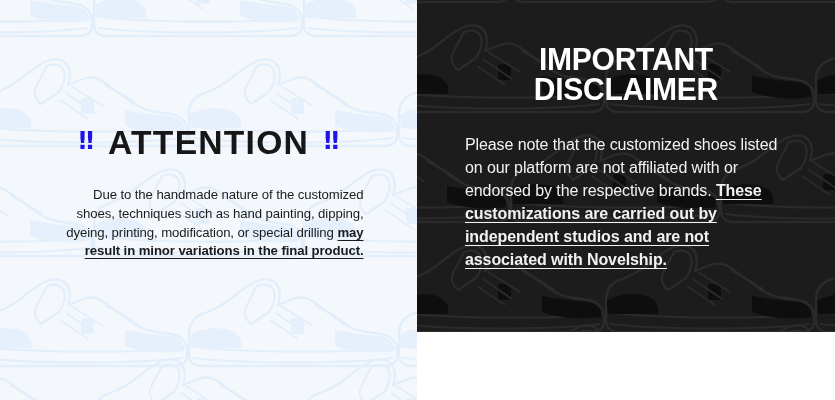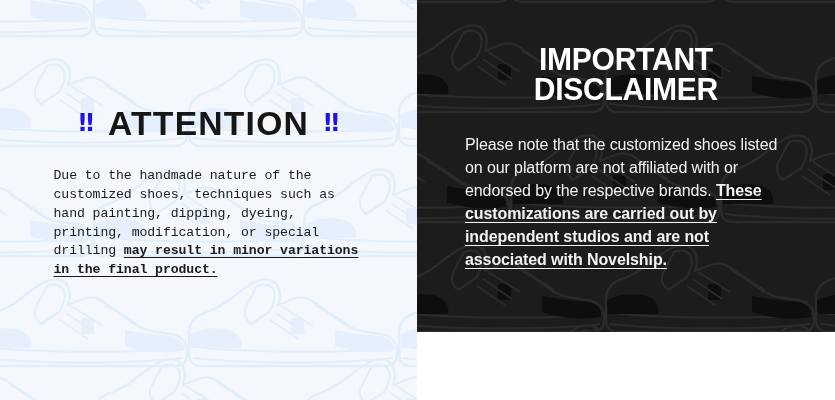--- a/index.html
+++ b/index.html
@@ -86,22 +86,22 @@
     font-size: 24px;
     line-height: 1;
     color: #1e14e8;
     letter-spacing: -1px;
     position: relative;
     top: -1px;
   }
 
   .body-left {
     width: 310px;
-    text-align: left;
-    font-family: Liberation Mono, monospace;
+    text-align: right;
+    font-family: Liberation Sans, sans-serif;
     font-size: 13.2px;
     line-height: 1.42;
     color: #1b1b1b;
     letter-spacing: -0.1px;
   }
   .body-left .emph {
     font-weight: bold;
     text-decoration: underline;
     text-underline-offset: 2.5px;
   }

